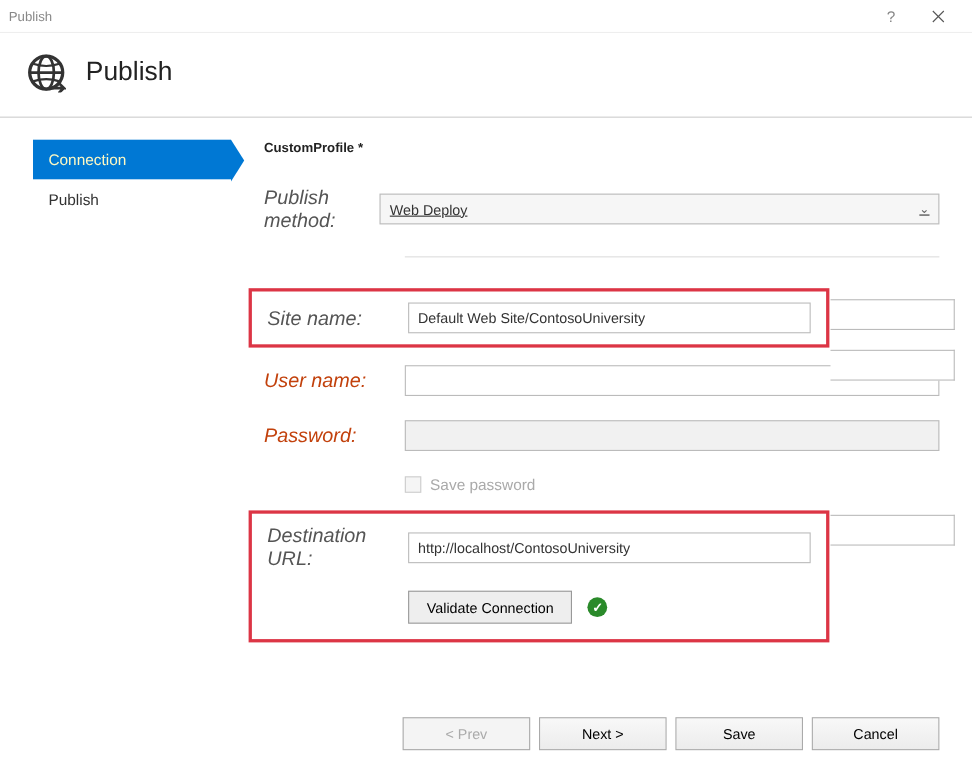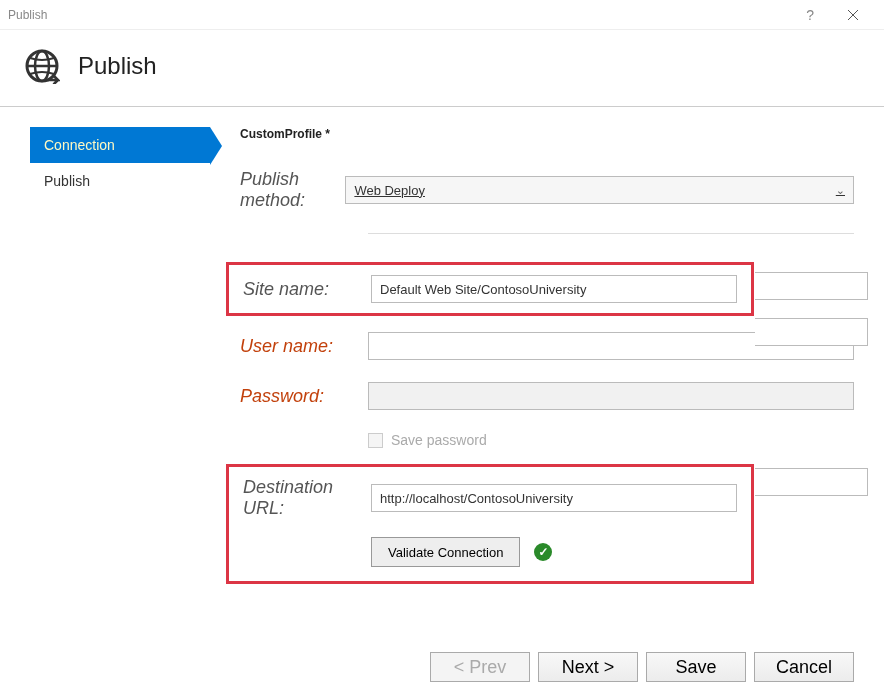--- a/index.html
+++ b/index.html
@@ -37,21 +37,21 @@
     .validate-row { display: flex; align-items: center; gap: 14px; margin-left: 128px; }
     .validate-btn { height: 30px; padding: 0 16px; border: 1px solid #999; background: #eee; font-size: 13px; cursor: default; }
     .success-icon { width: 18px; height: 18px; border-radius: 50%; background: #2a8a2a; display: flex; align-items: center; justify-content: center; color: #fff; font-size: 12px; font-weight: bold; }
     .highlight { border: 3px solid #dc3545; padding: 10px 14px; margin-left: -14px; margin-right: 100px; }
     .hl1 { margin-bottom: 10px; }
     .hl1 .row { margin-bottom: 18px; }
     .hl1 .row:last-child { margin-bottom: 0; }
     .hl2 { margin-top: -6px; padding-bottom: 14px; }
     .hl2 .row { margin-bottom: 18px; }
     .footer { position: absolute; bottom: 16px; right: 30px; display: flex; gap: 8px; }
-    .footer-btn { width: 100px; height: 30px; border: 1px solid #aaa; background: linear-gradient(#f8f8f8,#ececec); font-size: 18px; cursor: default; }
+    .footer-btn { width: 116px; height: 30px; border: 1px solid #aaa; background: linear-gradient(#f8f8f8,#ececec); font-size: 13px; cursor: default; }
     .footer-btn.disabled { color: #aaa; background: #f4f4f4; }
     .section-wrap { position: relative; }
     .input-overflow { position: relative; }
     .ext-input { position: absolute; height: 28px; border: 1px solid #bbb; border-left: none; background: #fff; top: 0; }
   </style>
 </head>
 <body>
 
 <div class="titlebar">
   <span class="titlebar-text">Publish</span>

